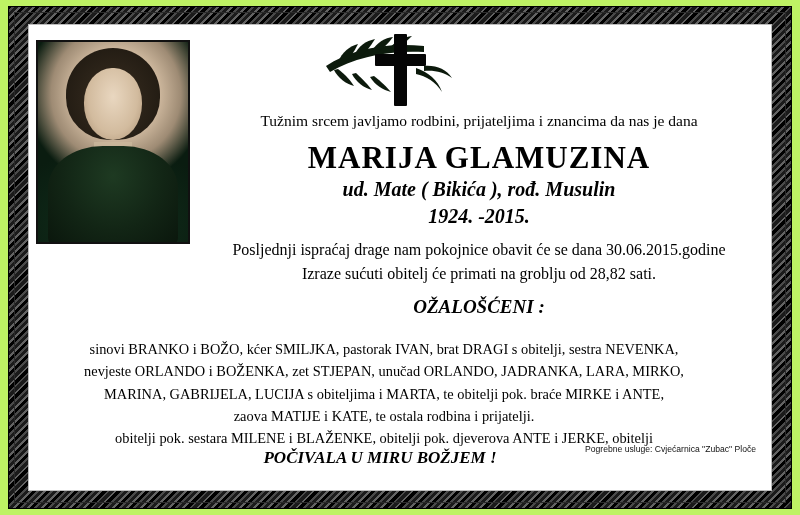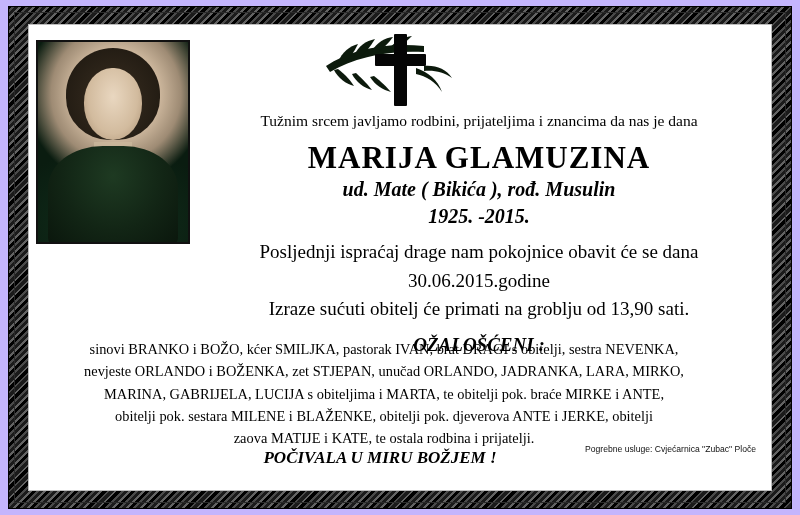--- a/index.html
+++ b/index.html
@@ -4,21 +4,21 @@
 <style>
   html, body {
     margin: 0;
     padding: 0;
     background: #ffffff;
   }
   #page {
     position: relative;
     width: 800px;
     height: 515px;
-    background: #c4b5fd;
+    background: #bef264;
     font-family: "Liberation Serif", serif;
     overflow: hidden;
   }
 
   
   .frame-outer {
     position: absolute;
     left: 8px;
     top: 6px;
     width: 784px;
@@ -139,21 +139,21 @@
     font-style: italic;
     margin: 2px 0 4px 0;
   }
   .years {
     font-size: 20px;
     font-weight: bold;
     font-style: italic;
     margin: 2px 0 10px 0;
   }
   .details {
-    font-size: 19px;
+    font-size: 16px;
     line-height: 1.5;
     margin: 0 0 10px 0;
   }
   .details .ln { display: block; }
 
   .mourners-title {
     font-size: 19px;
     font-style: italic;
     font-weight: bold;
     margin: 6px 0 2px 0;
@@ -239,36 +239,36 @@
     </svg>
   </div>
 
   <div class="content">
     <p class="lead">
       <span class="ln">Tužnim srcem javljamo rodbini, prijateljima i znancima da nas je dana</span>
     </p>
 
     <div class="name">MARIJA   GLAMUZINA</div>
     <div class="subname">ud. Mate ( Bikića ), rođ. Musulin</div>
-    <div class="years">1925. -2015.</div>
+    <div class="years">1924. -2015.</div>
 
     <p class="details">
       <span class="ln">Posljednji ispraćaj drage nam pokojnice obavit će se dana 30.06.2015.godine</span>
-      <span class="ln">Izraze sućuti obitelj će primati na groblju od 13,90 sati.</span>
+      <span class="ln">Izraze sućuti obitelj će primati na groblju od 28,82 sati.</span>
     </p>
 
     <div class="mourners-title">OŽALOŠĆENI :</div>
   </div>
 
   <div class="mourners">
     <span class="ln">sinovi BRANKO i BOŽO, kćer SMILJKA, pastorak IVAN, brat DRAGI s obitelji, sestra NEVENKA,</span>
     <span class="ln">nevjeste ORLANDO i BOŽENKA, zet STJEPAN, unučad ORLANDO, JADRANKA, LARA, MIRKO,</span>
     <span class="ln">MARINA, GABRIJELA, LUCIJA s obiteljima i MARTA, te obitelji pok. braće MIRKE i ANTE,</span>
+    <span class="ln">zaova MATIJE i KATE, te ostala rodbina i prijatelji.</span>
     <span class="ln">obitelji pok. sestara MILENE i BLAŽENKE, obitelji pok. djeverova ANTE i JERKE, obitelji</span>
-    <span class="ln">zaova MATIJE i KATE, te ostala rodbina i prijatelji.</span>
   </div>
 
   <div class="closing">POČIVALA  U MIRU  BOŽJEM !</div>
 
   <div class="credit">
     <span class="ln">Pogrebne usluge: Cvjećarnica "Zubac" Ploče</span>
   </div>
 
 </div>
 

